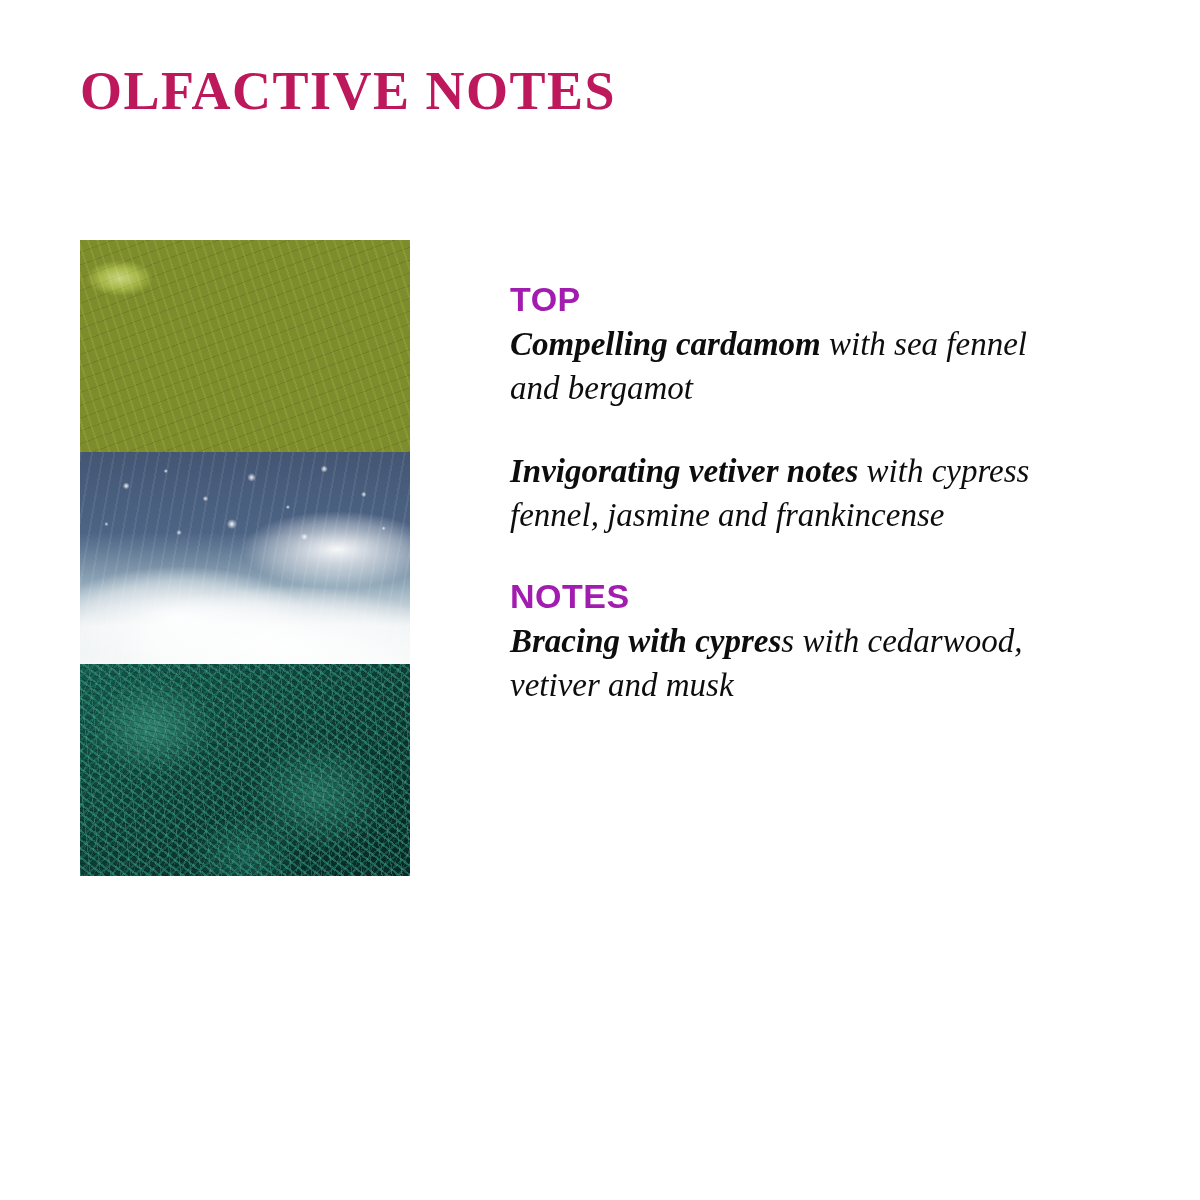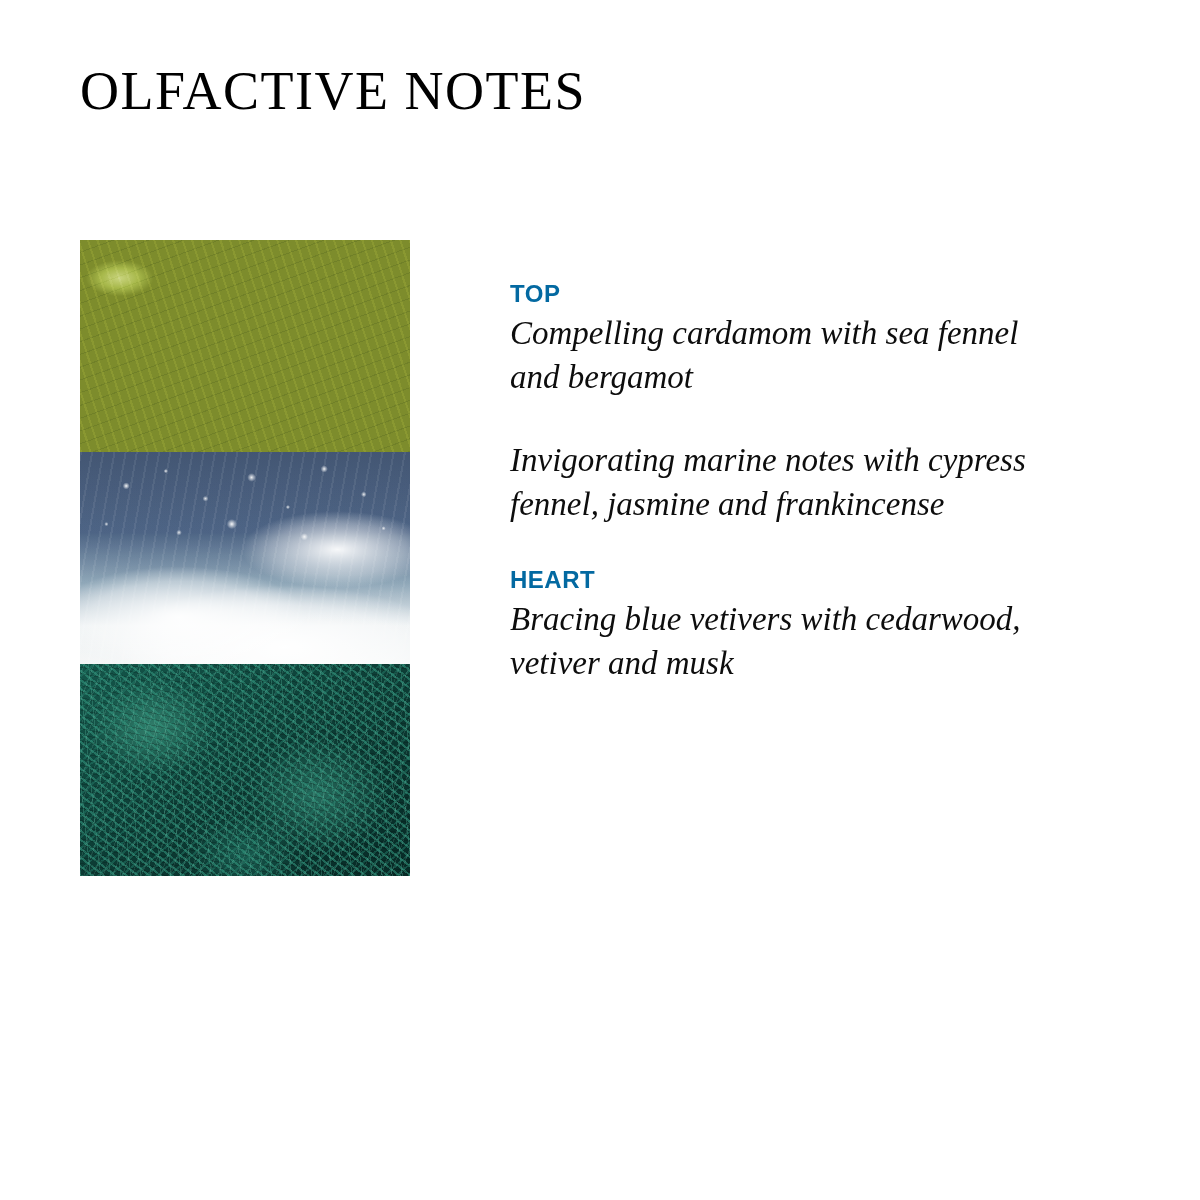--- a/index.html
+++ b/index.html
@@ -16,22 +16,22 @@
     overflow: hidden;
   }
 
   .page-title {
     position: absolute;
     left: 80px;
     top: 62px;
     font-family: "Liberation Serif", serif;
     font-size: 54px;
     letter-spacing: 1.5px;
-    font-weight: 400;
-    color: #000000;
+    font-weight: 700;
+    color: #be185d;
     line-height: 1.1;
     white-space: nowrap;
   }
 
   .content {
     position: absolute;
     left: 80px;
     top: 240px;
     width: 1040px;
     display: flex;
@@ -140,36 +140,36 @@
   }
 
   .note-block {
     margin-bottom: 40px;
   }
   .note-block:last-child { margin-bottom: 0; }
 
   .note-label {
     font-family: "Liberation Sans", sans-serif;
     font-weight: bold;
-    font-size: 24px;
+    font-size: 34px;
     letter-spacing: 0.5px;
-    color: #0369a1;
+    color: #a21caf;
     margin-bottom: 4px;
   }
 
   .note-text {
     font-family: "Liberation Serif", serif;
     font-style: italic;
     font-size: 33px;
     line-height: 1.32;
     color: #0d0d0d;
     max-width: 540px;
   }
   .note-text .lead {
-    font-weight: normal;
+    font-weight: bold;
     text-align: center;
   }
 </style>
 </head>
 <body>
 
 <div class="page-title">OLFACTIVE NOTES</div>
 
 <div class="content">
 
@@ -180,22 +180,22 @@
   </div>
 
   <div class="notes-column">
 
     <div class="note-block">
       <div class="note-label">TOP</div>
       <div class="note-text"><span class="lead">Compelling cardamom</span><span> with sea fennel and bergamot</span></div>
     </div>
 
     <div class="note-block">
-      <div class="note-text"><span class="lead">Invigorating marine notes</span><span> with cypress fennel, jasmine and frankincense</span></div>
+      <div class="note-text"><span class="lead">Invigorating vetiver notes</span><span> with cypress fennel, jasmine and frankincense</span></div>
     </div>
 
     <div class="note-block">
-      <div class="note-label">HEART</div>
-      <div class="note-text"><span class="lead">Bracing blue vetiver</span><span>s with cedarwood, vetiver and musk</span></div>
+      <div class="note-label">NOTES</div>
+      <div class="note-text"><span class="lead">Bracing with cypres</span><span>s with cedarwood, vetiver and musk</span></div>
     </div>
 
   </div>
 </div>
 
 </body></html>

